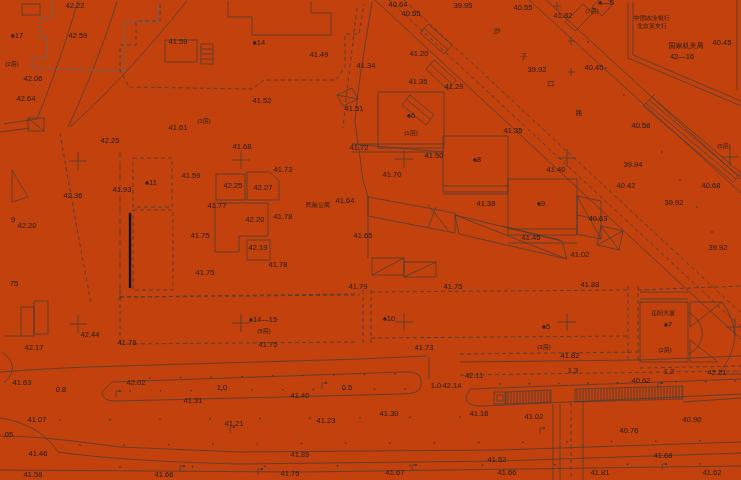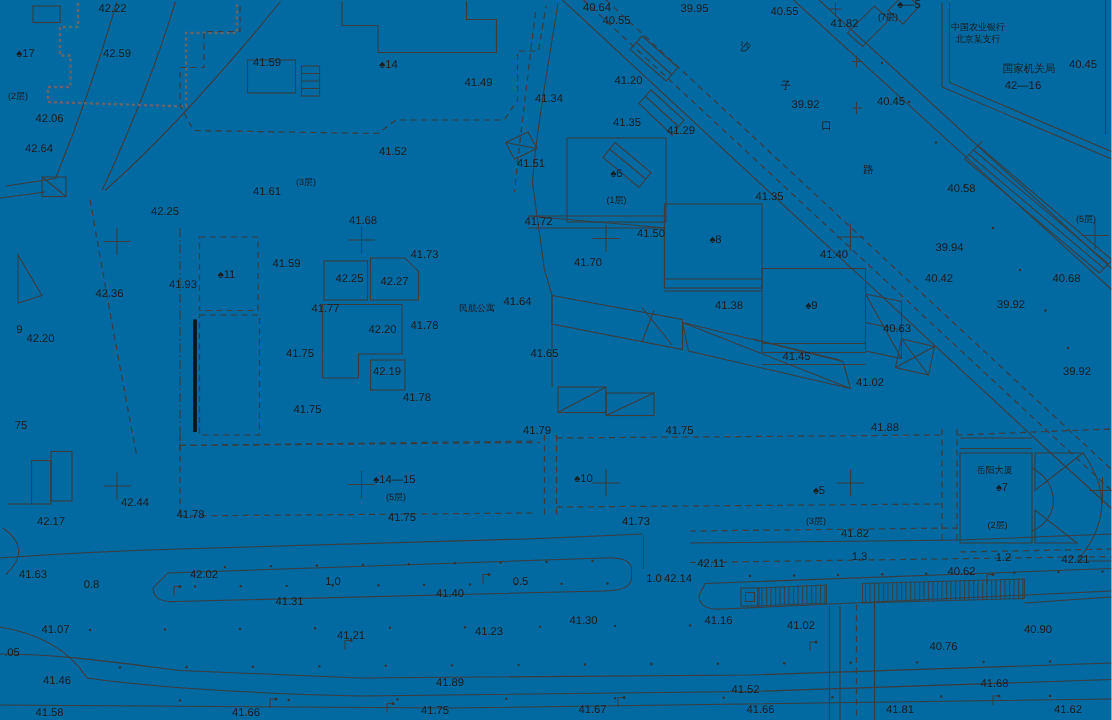--- a/index.html
+++ b/index.html
@@ -1,16 +1,16 @@
 <!DOCTYPE html>
 <html><head>
 <meta charset="utf-8">
 <style>
   html,body{margin:0;padding:0;background:#e8e8e8;}
-  .stage{position:relative;width:741px;height:480px;background:#0369a1;overflow:hidden;
+  .stage{position:relative;width:741px;height:480px;background:#c2410c;overflow:hidden;
          font-family:"Liberation Sans",sans-serif;}
   svg{position:absolute;left:0;top:0;}
   .lbl{font-family:"Liberation Sans",sans-serif;font-size:7.5px;fill:#1c1c1c;text-anchor:middle;}
   .cn{font-size:7px;}
   .sm{font-size:6px;}
   .ln{stroke:#3c3c3c;stroke-width:0.7;fill:none;}
   .dsh{stroke:#3c3c3c;stroke-width:0.8;fill:none;stroke-dasharray:4,3;}
   .dshf{stroke:#666;stroke-width:1.6;fill:none;stroke-dasharray:2,2;}
   .ddot{stroke:#3c3c3c;stroke-width:0.7;fill:none;stroke-dasharray:6,2,1,2;}
   .thick{stroke:#111;stroke-width:2.4;fill:none;}

